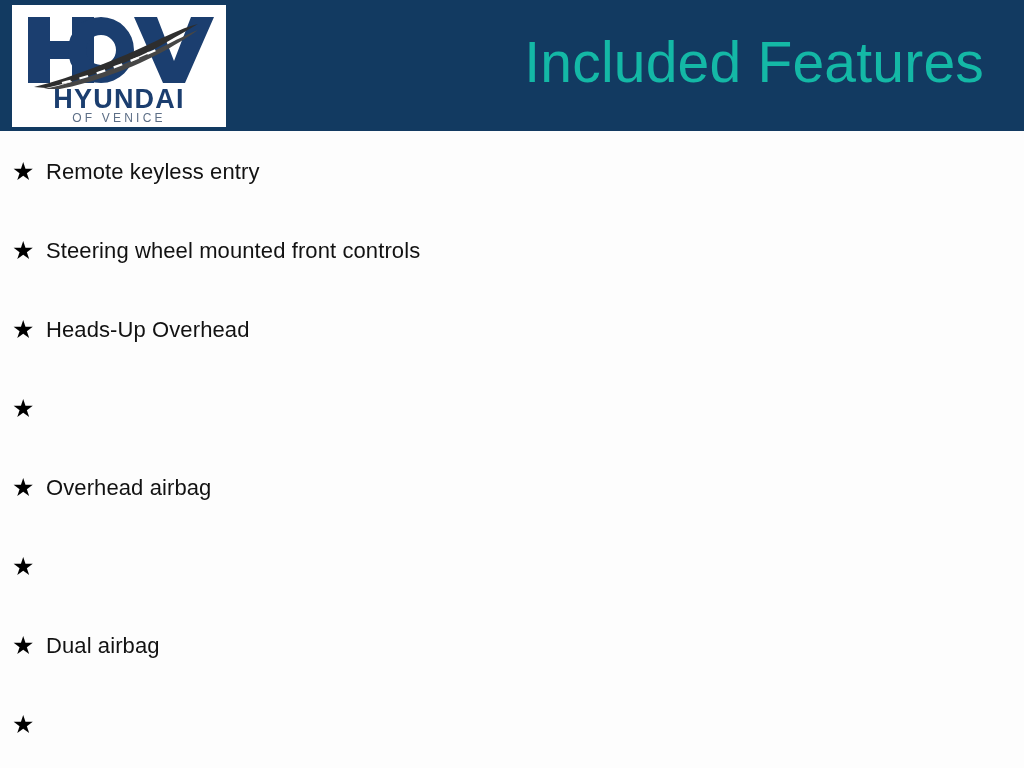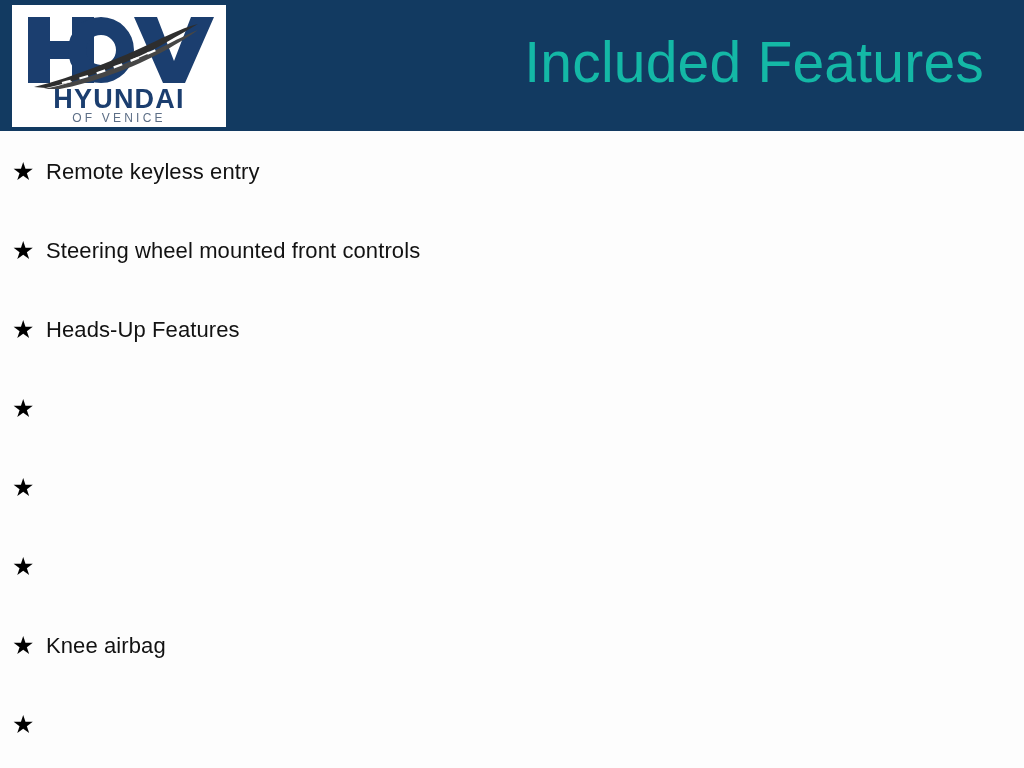--- a/index.html
+++ b/index.html
@@ -165,33 +165,34 @@
     <li class="feature-item">
       <span class="bullet-star">★</span>
       <span class="feature-text">Remote keyless entry</span>
     </li>
     <li class="feature-item">
       <span class="bullet-star">★</span>
       <span class="feature-text">Steering wheel mounted front controls</span>
     </li>
     <li class="feature-item">
       <span class="bullet-star">★</span>
-      <span class="feature-text">Heads-Up Features</span>
+      <span class="feature-text">Heads-Up Overhead</span>
     </li>
     <li class="feature-item">
       <span class="bullet-star">★</span>
     </li>
     <li class="feature-item">
       <span class="bullet-star">★</span>
+      <span class="feature-text">Overhead airbag</span>
     </li>
     <li class="feature-item">
       <span class="bullet-star">★</span>
     </li>
     <li class="feature-item">
       <span class="bullet-star">★</span>
-      <span class="feature-text">Knee airbag</span>
+      <span class="feature-text">Dual airbag</span>
     </li>
     <li class="feature-item">
       <span class="bullet-star">★</span>
     </li>
   </ul>
 
 </div>
 
 </body></html>

